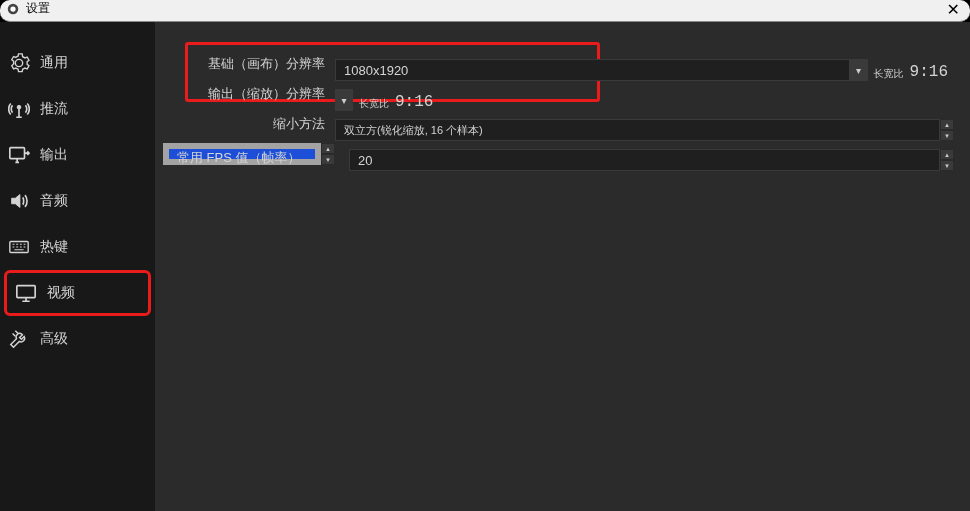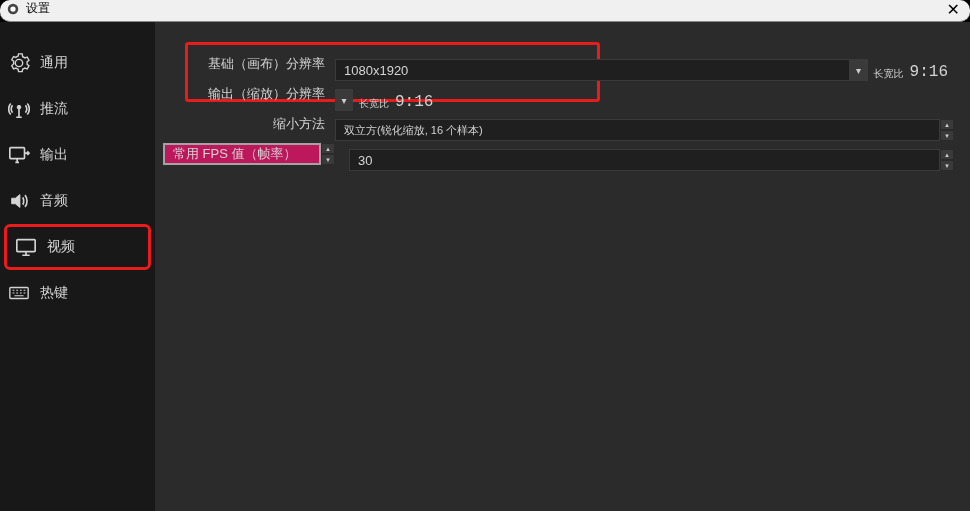--- a/index.html
+++ b/index.html
@@ -169,27 +169,27 @@
       justify-content: center;
       cursor: pointer;
       border: 1px solid #2a2a2a;
     }
     .static-text {
       font-size: 11px;
       color: #d4d4d4;
     }
     .fps-label-combo {
       height: 22px;
-      background: #be185d;
+      background: #1d4ed8;
       display: flex;
       align-items: flex-start;
       padding: 0 8px;
       font-size: 13px;
       color: #d4d4d4;
-      border: 2px solid #a3a3a3;
+      border: 6px solid #a3a3a3;
     }
     .resolution-highlight {
       position: absolute;
       border: 3px solid #e91b1b;
       pointer-events: none;
       border-radius: 3px;
     }
     .gap {
       width: 14px;
     }
@@ -240,37 +240,46 @@
       </div>
       <div class="sidebar-item">
         <span class="sb-icon">
           <svg viewBox="0 0 24 24">
               <path d="M4 9v6h4l5 4V5L8 9H4z" fill="#d4d4d4"></path>
               <path d="M16 8c1.5 1.5 1.5 6.5 0 8M18.5 5.5c3 3 3 10 0 13" fill="none" stroke="#d4d4d4" stroke-width="1.8"></path>
             </svg>
         </span>
         <span>音频</span>
       </div>
+      <div class="sidebar-item">
+        <span class="sb-icon">
+          <svg viewBox="0 0 24 24">
+              <rect x="2" y="6" width="20" height="12" rx="1" fill="none" stroke="#d4d4d4" stroke-width="1.5"></rect>
+              <path d="M5 9h2M9 9h2M13 9h2M17 9h2M5 12h2M9 12h2M13 12h2M17 12h2M7 15h10" stroke="#d4d4d4" stroke-width="1.3"></path>
+            </svg>
+        </span>
+        <span>热键</span>
+      </div>
       <div class="sidebar-item selected hl-box">
         <span class="sb-icon">
           <svg viewBox="0 0 24 24">
               <rect x="2" y="4" width="20" height="13" rx="1" fill="none" stroke="#d4d4d4" stroke-width="1.8"></rect>
               <path d="M8 21h8M12 17v4" fill="none" stroke="#d4d4d4" stroke-width="1.8"></path>
             </svg>
         </span>
         <span>视频</span>
       </div>
       <div class="sidebar-item">
         <span class="sb-icon">
           <svg viewBox="0 0 24 24">
-              <rect x="2" y="6" width="20" height="12" rx="1" fill="none" stroke="#d4d4d4" stroke-width="1.5"></rect>
-              <path d="M5 9h2M9 9h2M13 9h2M17 9h2M5 12h2M9 12h2M13 12h2M17 12h2M7 15h10" stroke="#d4d4d4" stroke-width="1.3"></path>
-            </svg>
-        </span>
-        <span>热键</span>
+              <path d="M14.7 6.3a4 4 0 00-5.4 5.4L3 18l3 3 6.3-6.3a4 4 0 005.4-5.4l-3 3-2-2 3-3z" fill="none" stroke="#d4d4d4" stroke-width="1.6"></path>
+              <path d="M5 6l3 3M8 3l3 3" stroke="#d4d4d4" stroke-width="1.6"></path>
+            </svg>
+        </span>
+        <span>高级</span>
       </div>
     </div>
 
     <div class="content">
       <div class="resolution-highlight" style="left:30px;top:20px;width:415px;height:60px;"></div>
 
       <div class="form-row">
         <div class="form-label">基础（画布）分辨率</div>
         <div class="form-field">
           <div class="combo">
@@ -309,21 +318,21 @@
         <div class="fps-label-combo" style="width:158px;">
           <span>常用 FPS 值（帧率）</span>
         </div>
         <div class="spin">
           <div class="spin-btn">▴</div>
           <div class="spin-btn">▾</div>
         </div>
         <div class="gap"></div>
         <div class="form-field">
           <div class="combo">
-            <span>30</span>
+            <span>20</span>
           </div>
           <div class="spin">
             <div class="spin-btn">▴</div>
             <div class="spin-btn">▾</div>
           </div>
         </div>
       </div>
 
     </div>
   </div>

